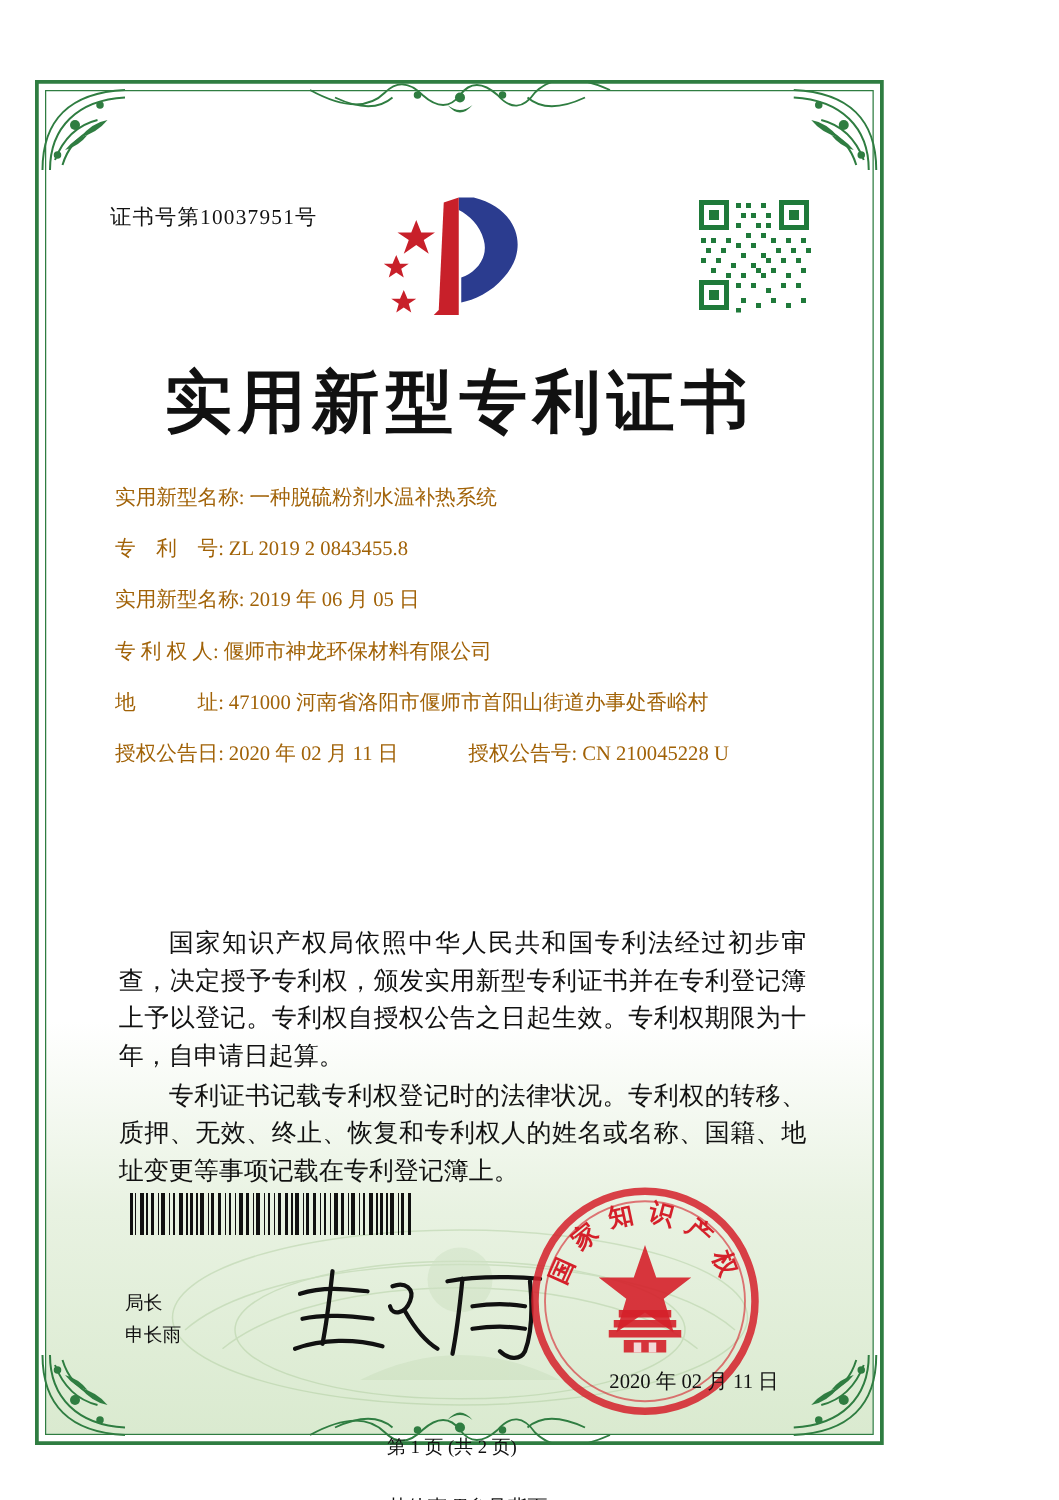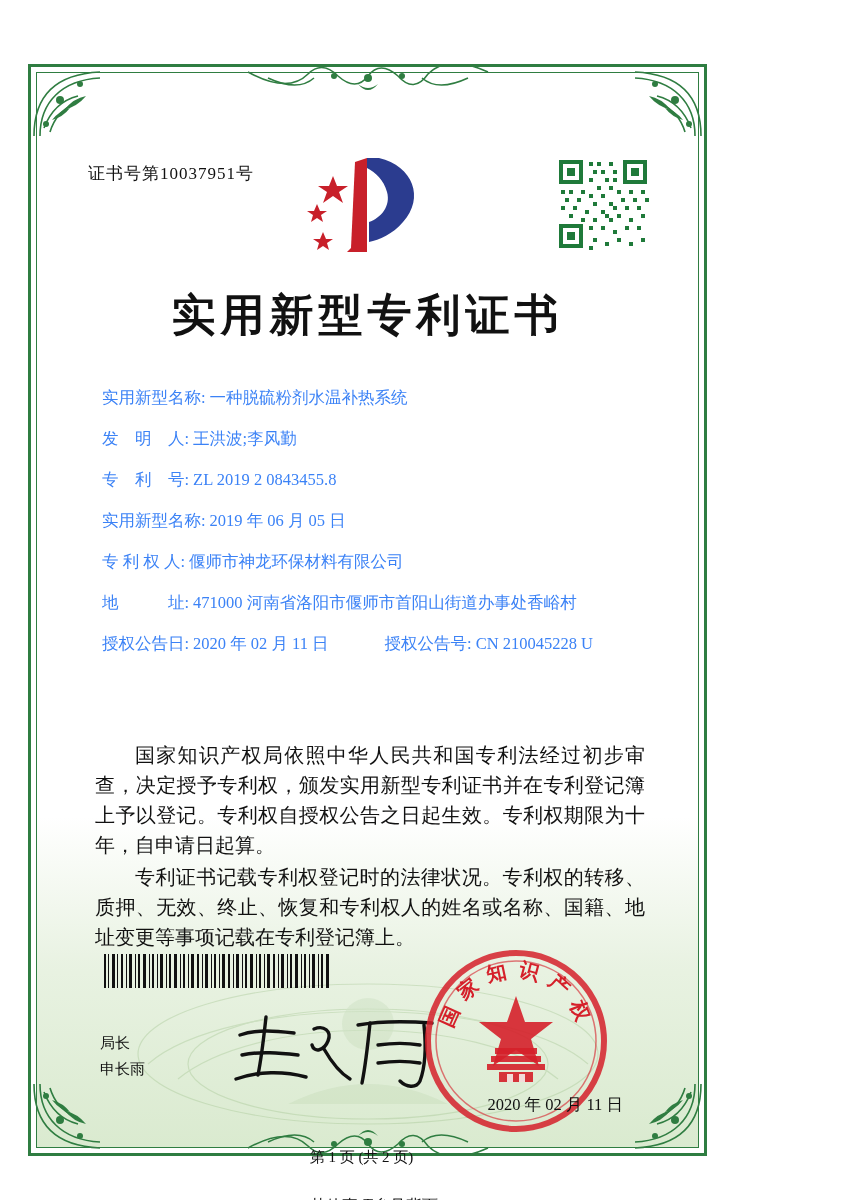--- a/index.html
+++ b/index.html
@@ -128,36 +128,36 @@
     width: 92px;
     height: 92px;
   }
   .qr svg { display:block; width:100%; height:100%; }
 
   .title {
     position: absolute;
     left: 0; right: 0;
     top: 252px;
     text-align: center;
-    font-size: 44px;
+    font-size: 54px;
     font-weight: bold;
     letter-spacing: 5px;
     color: #111;
     font-family: "Liberation Serif", "DejaVu Serif", serif;
   }
 
   
   .fields {
     position: absolute;
-    left: 102px;
+    left: 92px;
     right: 90px;
     top: 356px;
     font-size: 16.5px;
     line-height: 1;
-    color: #3b82f6;
+    color: #a16207;
   }
   .field-row {
     display: flex;
     align-items: baseline;
     margin-bottom: 24.5px;
     white-space: nowrap;
   }
   .field-label {
     flex: 0 0 auto;
     letter-spacing: 0px;
@@ -466,24 +466,20 @@
       </g>
     </svg>
   </div>
 
   <div class="title">实用新型专利证书</div>
 
   <div class="fields">
     <div class="field-row">
       <span class="field-label">实用新型名称:</span>
       <span class="field-value">一种脱硫粉剂水温补热系统</span>
-    </div>
-    <div class="field-row">
-      <span class="field-label">发　明　人:</span>
-      <span class="field-value">王洪波;李风勤</span>
     </div>
     <div class="field-row">
       <span class="field-label">专　利　号:</span>
       <span class="field-value">ZL 2019 2 0843455.8</span>
     </div>
     <div class="field-row">
       <span class="field-label">实用新型名称:</span>
       <span class="field-value">2019 年 06 月 05 日</span>
     </div>
     <div class="field-row">

